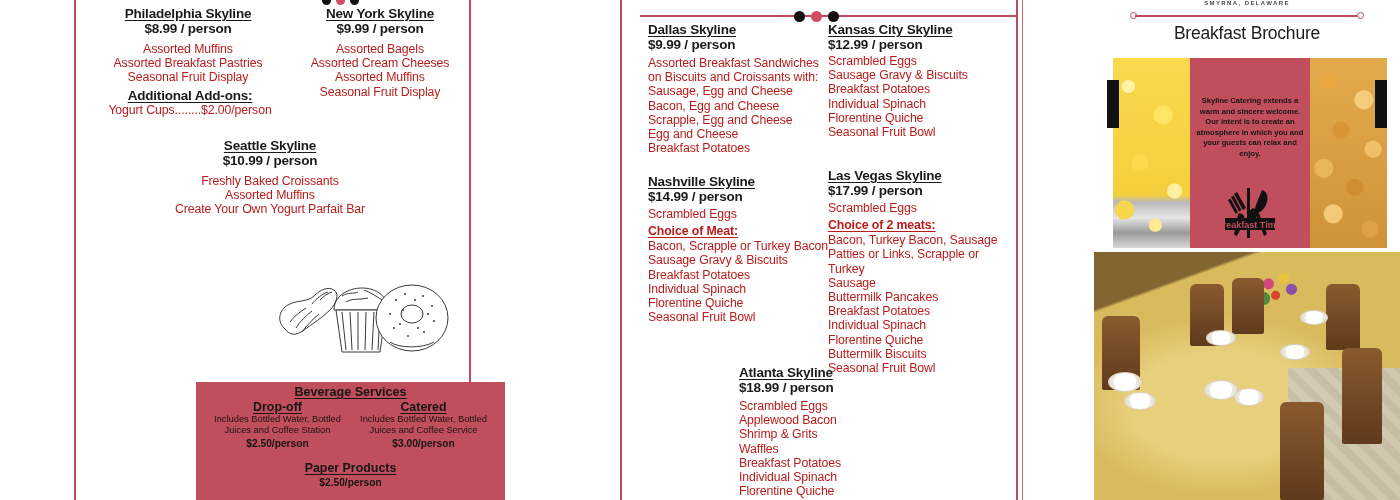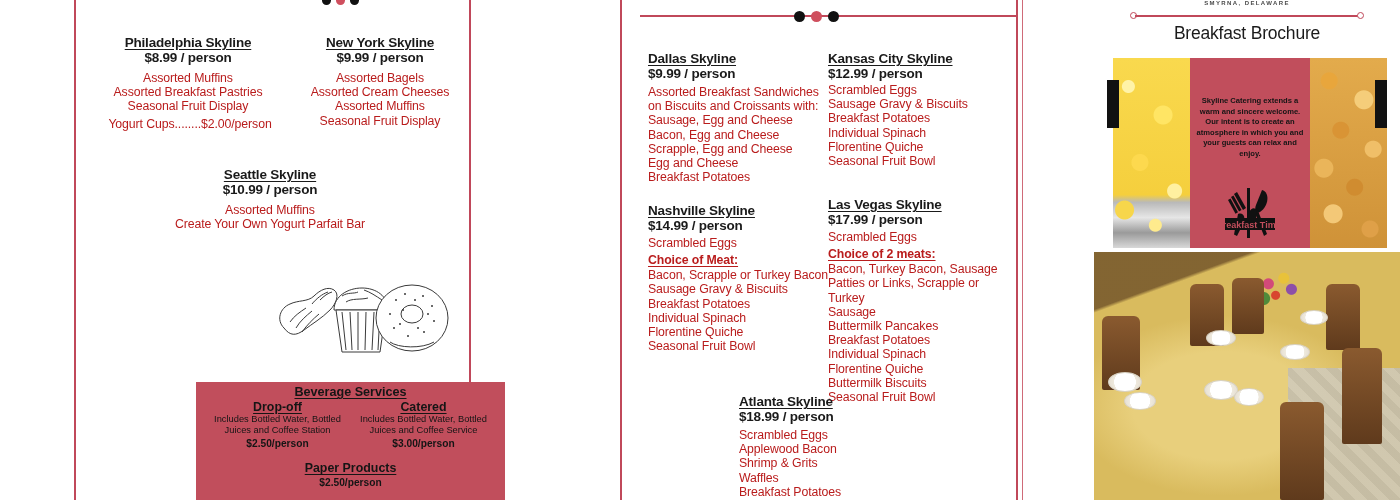--- a/index.html
+++ b/index.html
@@ -38,21 +38,21 @@
   
   .col-left { position: absolute; left: 76px; top: 0; width: 392px; height: 500px; }
 
   .dots-left {
     position: absolute; left: 246px; top: -4px;
     display: flex; gap: 5px; align-items: center;
   }
   .dot { width: 9px; height: 9px; border-radius: 50%; background: #111; }
   .dot.red { background: #cf4f5e; }
 
-  .blk { position: absolute; margin-top: 29px; }
+  .blk { position: absolute; }
   #phl { left: 24px; top: 6px; width: 176px; }
   #nyc { left: 216px; top: 6px; width: 176px; }
   #addons { left: 14px; top: 88px; width: 200px; }
   #sea { left: 44px; top: 138px; width: 300px; }
 
   .bakery-art { position: absolute; left: 196px; top: 266px; width: 178px; height: 92px; }
 
   
   .bev-box {
     position: absolute; left: 120px; top: 382px;
@@ -217,27 +217,29 @@
       <div class="pkg-name">New York Skyline</div>
       <div class="pkg-price">$9.99 / person</div>
       <div style="height:6px"></div>
       <div class="pkg-line">Assorted Bagels</div>
       <div class="pkg-line">Assorted Cream Cheeses</div>
       <div class="pkg-line">Assorted Muffins</div>
       <div class="pkg-line">Seasonal Fruit Display</div>
     </div>
 
     <div class="blk centered" id="addons">
+      <div class="pkg-name">Additional Add-ons:</div>
       <div class="pkg-line">Yogurt Cups........$2.00/person</div>
     </div>
 
     <div class="blk centered" id="sea">
       <div class="pkg-name">Seattle Skyline</div>
       <div class="pkg-price">$10.99 / person</div>
       <div style="height:6px"></div>
+      <div class="pkg-line">Freshly Baked Croissants</div>
       <div class="pkg-line">Assorted Muffins</div>
       <div class="pkg-line">Create Your Own Yogurt Parfait Bar</div>
     </div>
 
     <div class="bakery-art">
       <svg viewBox="0 0 178 92" width="178" height="92">
         <g fill="none" stroke="#3a3a3a" stroke-width="1">
 
           <path d="M12 62 C4 54 8 42 18 38 C26 34 36 36 42 30 C48 24 56 20 62 24 C68 28 64 38 58 44 C50 52 40 58 32 64 C24 70 18 70 12 62 Z" fill="#fff"></path>
           <path d="M18 56 C22 50 28 46 34 42"></path>

